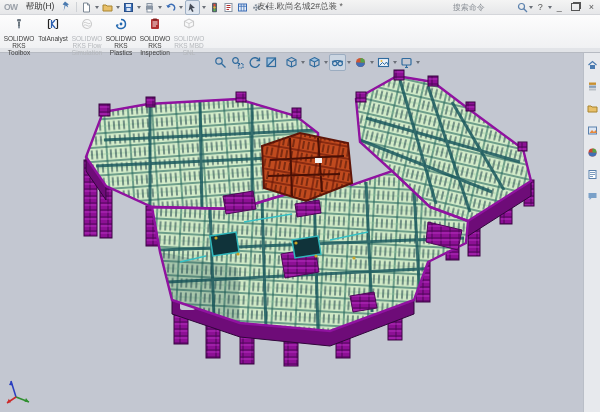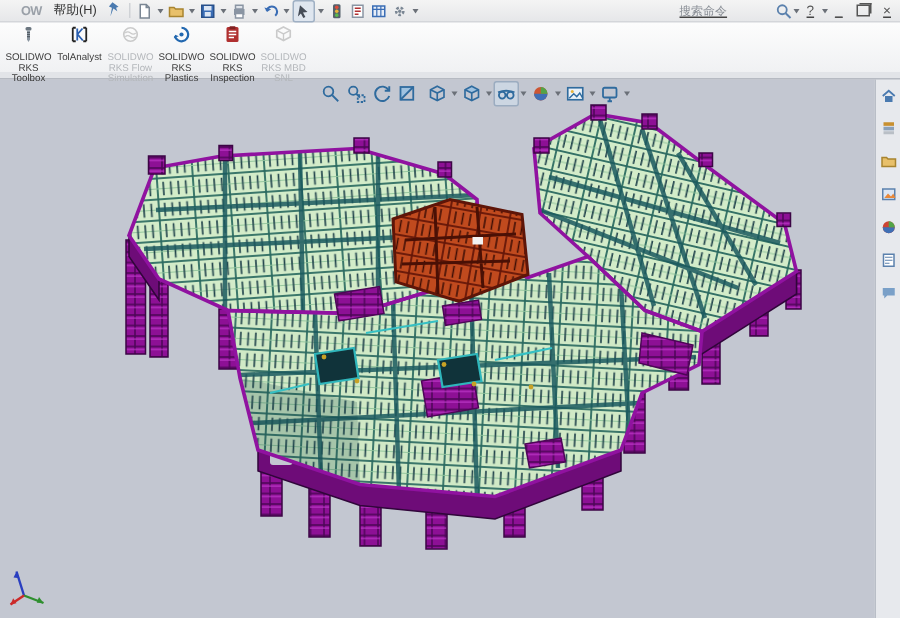--- a/index.html
+++ b/index.html
@@ -8,34 +8,34 @@
     font-family:"Liberation Sans",sans-serif;background:#c3c7d1;
     box-shadow:inset 0 0 0 1px #8f959e;
   }
   
   .titlebar{
     position:absolute;top:0;left:0;right:0;height:14px;
     background:linear-gradient(#f4f4f4,#e6e7e9);
     border-bottom:1px solid #d4d6da;
     display:flex;align-items:center;font-size:8.5px;color:#444;z-index:30;
   }
-  .logo-frag{color:#9aa0a8;font-weight:bold;margin:0 4px 0 14px;letter-spacing:-.5px;}
+  .logo-frag{color:#9aa0a8;font-weight:bold;margin:0 4px 0 4px;letter-spacing:-.5px;}
   .menu-item{padding:5px 4px;color:#333;cursor:default;}
   .pin{margin:0 3px;}
   .tb-sep{width:1px;height:10px;background:#cfd2d6;margin:0 3px;}
   .qat{display:flex;align-items:center;gap:1px;}
   .qat-btn{display:flex;align-items:center;height:13px;padding:0 1px;}
   .qat-btn.pressed{background:#dfe6ef;border:1px solid #9fb0c4;border-radius:2px;}
   .caret{width:0;height:0;border-left:2.5px solid transparent;border-right:2.5px solid transparent;
     border-top:3px solid #6b7078;margin:0 1px;}
   .doc-title{
     position:absolute;left:50%;transform:translateX(-50%);
     color:#555;font-size:8.5px;white-space:nowrap;
   }
-  .title-right{position:absolute;right:2px;top:0;height:14px;display:flex;align-items:center;text-decoration:underline;}
+  .title-right{position:absolute;right:2px;top:0;height:14px;display:flex;align-items:center;}
   .search-input{
     width:62px;height:11px;border:none;background:transparent;outline:none;
     font-size:8px;color:#666;font-family:"Liberation Sans",sans-serif;
   }
   .search-input::placeholder{color:#8a8f96;}
   .winbtn{font-size:9px;color:#555;padding:0 4px;line-height:13px;}
   .restore-box{width:7px;height:6px;border:1px solid #555;position:relative;margin:0 5px;}
   .restore-box:before{content:"";position:absolute;left:1.5px;top:-2.5px;width:7px;height:6px;border:1px solid #555;border-left:none;border-bottom:none;}
   
   .addinbar{
@@ -153,20 +153,21 @@
         </svg>
     </span>
     <span class="qat-btn">
       <svg width="11" height="11" viewBox="0 0 11 11">
           <circle cx="5.5" cy="5.5" r="2.4" fill="none" stroke="#7b8794" stroke-width="1.7" stroke-dasharray="1.7 1.2"></circle>
           <circle cx="5.5" cy="5.5" r="1.1" fill="#7b8794"></circle>
         </svg>
     </span>
       <span class="caret"></span>
   </div>
+  <span class="doc-title">友佳.欧尚名城2#总装 *</span>
   <div class="title-right">
     <input class="search-input" type="text" placeholder="搜索命令" style="">
     <span style="display:flex;">
       <svg width="11" height="11" viewBox="0 0 11 11">
           <circle cx="4.5" cy="4.5" r="3" fill="none" stroke="#5b81ad" stroke-width="1.2"></circle>
           <path d="M6.8 6.8L10 10" stroke="#5b81ad" stroke-width="1.3"></path>
         </svg>
     </span>
     <span class="caret"></span>
     <span class="winbtn">?</span>

